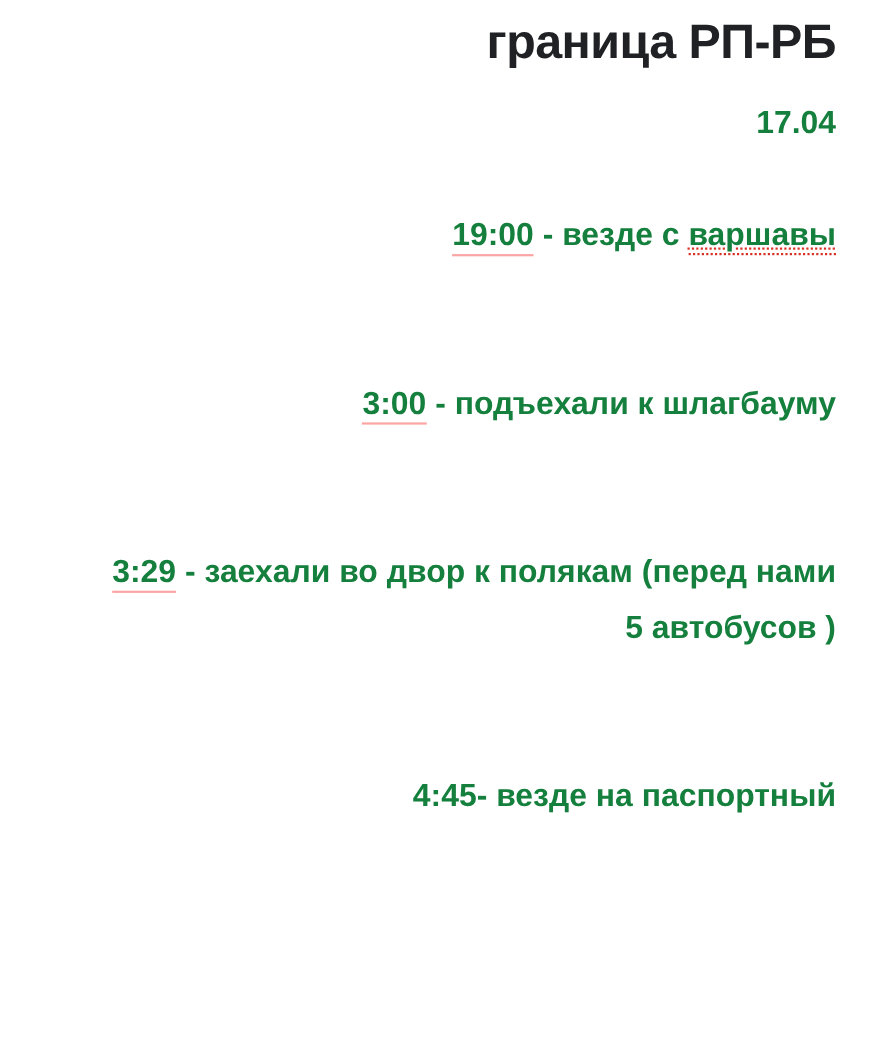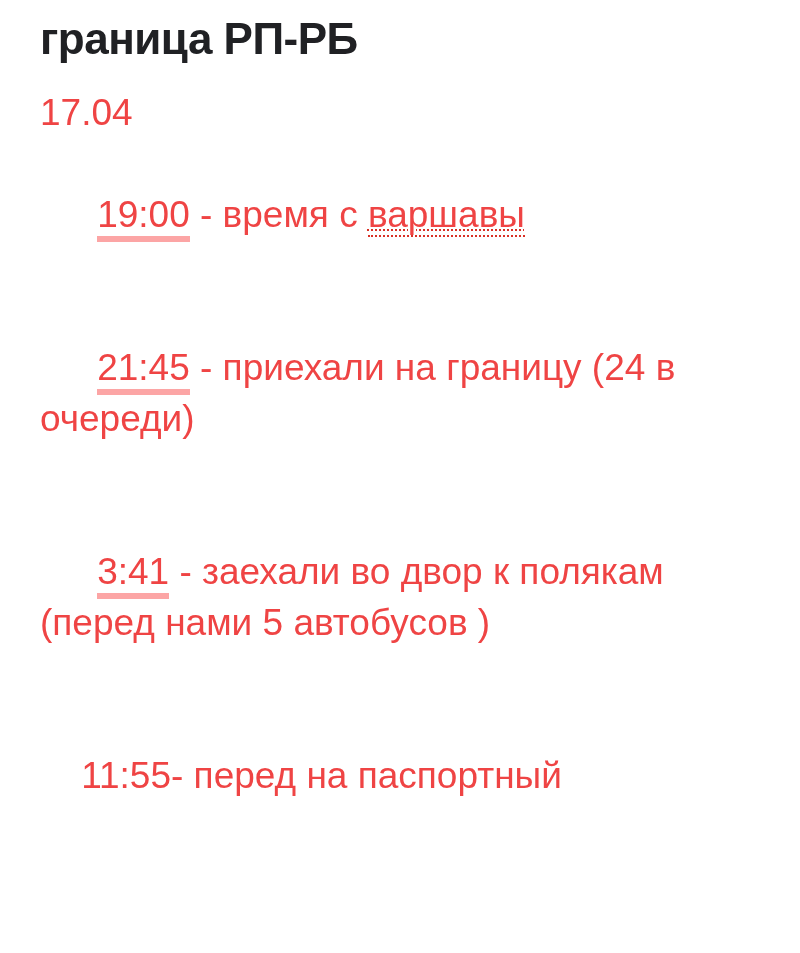--- a/index.html
+++ b/index.html
@@ -13,37 +13,39 @@
     font-family: "Liberation Sans", sans-serif;
     color: #3c4043;
     overflow: hidden;
   }
   .page {
     box-sizing: border-box;
     width: 800px;
     height: 953px;
     padding: 14px 40px 0 40px;
     background: #ffffff;
+    text-align: right;
   }
   .doc-title {
     font-size: 44px;
     font-weight: 700;
     color: #202124;
     letter-spacing: -0.5px;
     line-height: 1.15;
     margin: 0 0 22px 0;
   }
   .line {
-    font-size: 37px;
+    font-size: 29px;
     line-height: 51px;
-    color: #ef4444;
+    color: #15803d;
     white-space: pre-wrap;
+    font-weight: bold;
   }
   .line .time {
-    border-bottom: 6px solid #fca5a5;
+    border-bottom: 2px solid #fca5a5;
     padding-bottom: 1px;
     margin-left: 16px;
   }
   .line .spell {
     border-bottom: 2px dotted #d93025;
     text-decoration: underline;
     text-decoration-color: #d93025;
     text-decoration-style: dotted;
     text-decoration-thickness: 2px;
     text-underline-offset: 3px;
@@ -53,29 +55,29 @@
 <body>
 
 <div class="page">
 
   <h1 class="doc-title">граница РП-РБ</h1>
 
   <div class="line">17.04</div>
 
 
   <div class="line">
-    <span class="time">19:00</span><span> - </span><span>время с </span><span class="spell">варшавы</span>
-  </div>
-
-  <div class="line">
-    <span class="time">21:45</span><span> - </span><span>приехали на границу (24 в очереди)</span>
+    <span class="time">19:00</span><span> - </span><span>везде с </span><span class="spell">варшавы</span>
   </div>
 
 
   <div class="line">
-    <span class="time">3:41</span><span> - </span><span>заехали во двор к полякам (перед нами 5 автобусов )</span>
+    <span class="time">3:00</span><span> - </span><span>подъехали к шлагбауму</span>
   </div>
 
   <div class="line">
-    <span>11:55</span><span>- </span><span>перед на паспортный</span>
+    <span class="time">3:29</span><span> - </span><span>заехали во двор к полякам (перед нами 5 автобусов )</span>
+  </div>
+
+  <div class="line">
+    <span>4:45</span><span>- </span><span>везде на паспортный</span>
   </div>
 
 </div>
 
 </body></html>

